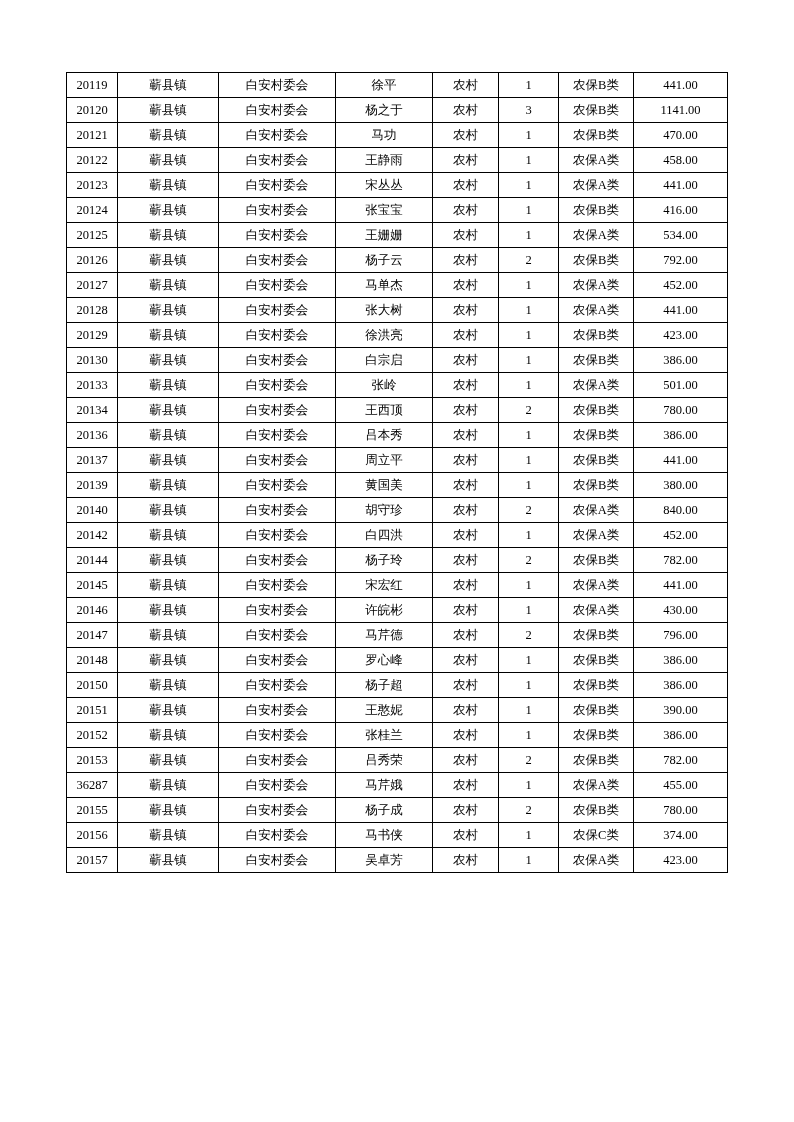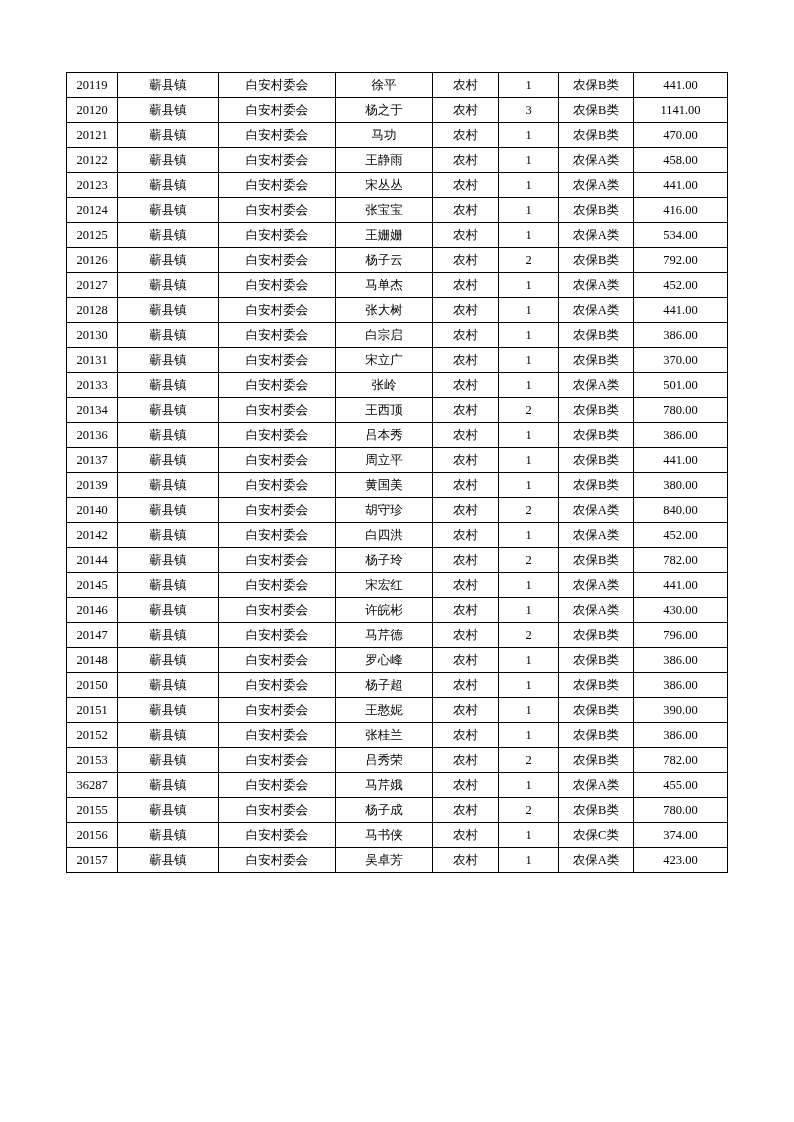--- a/index.html
+++ b/index.html
@@ -155,38 +155,38 @@
           <td class="col-0">20128</td>
           <td class="col-1">蕲县镇</td>
           <td class="col-2">白安村委会</td>
           <td class="col-3">张大树</td>
           <td class="col-4">农村</td>
           <td class="col-5">1</td>
           <td class="col-6">农保A类</td>
           <td class="col-7">441.00</td>
         </tr>
         <tr>
+          <td class="col-0">20129</td>
+          <td class="col-1">蕲县镇</td>
+          <td class="col-2">白安村委会</td>
+          <td class="col-3">徐洪亮</td>
+          <td class="col-4">农村</td>
+          <td class="col-5">1</td>
+          <td class="col-6">农保B类</td>
+          <td class="col-7">423.00</td>
+        </tr>
+        <tr>
           <td class="col-0">20130</td>
           <td class="col-1">蕲县镇</td>
           <td class="col-2">白安村委会</td>
           <td class="col-3">白宗启</td>
           <td class="col-4">农村</td>
           <td class="col-5">1</td>
           <td class="col-6">农保B类</td>
           <td class="col-7">386.00</td>
-        </tr>
-        <tr>
-          <td class="col-0">20131</td>
-          <td class="col-1">蕲县镇</td>
-          <td class="col-2">白安村委会</td>
-          <td class="col-3">宋立广</td>
-          <td class="col-4">农村</td>
-          <td class="col-5">1</td>
-          <td class="col-6">农保B类</td>
-          <td class="col-7">370.00</td>
         </tr>
         <tr>
           <td class="col-0">20133</td>
           <td class="col-1">蕲县镇</td>
           <td class="col-2">白安村委会</td>
           <td class="col-3">张岭</td>
           <td class="col-4">农村</td>
           <td class="col-5">1</td>
           <td class="col-6">农保A类</td>
           <td class="col-7">501.00</td>

